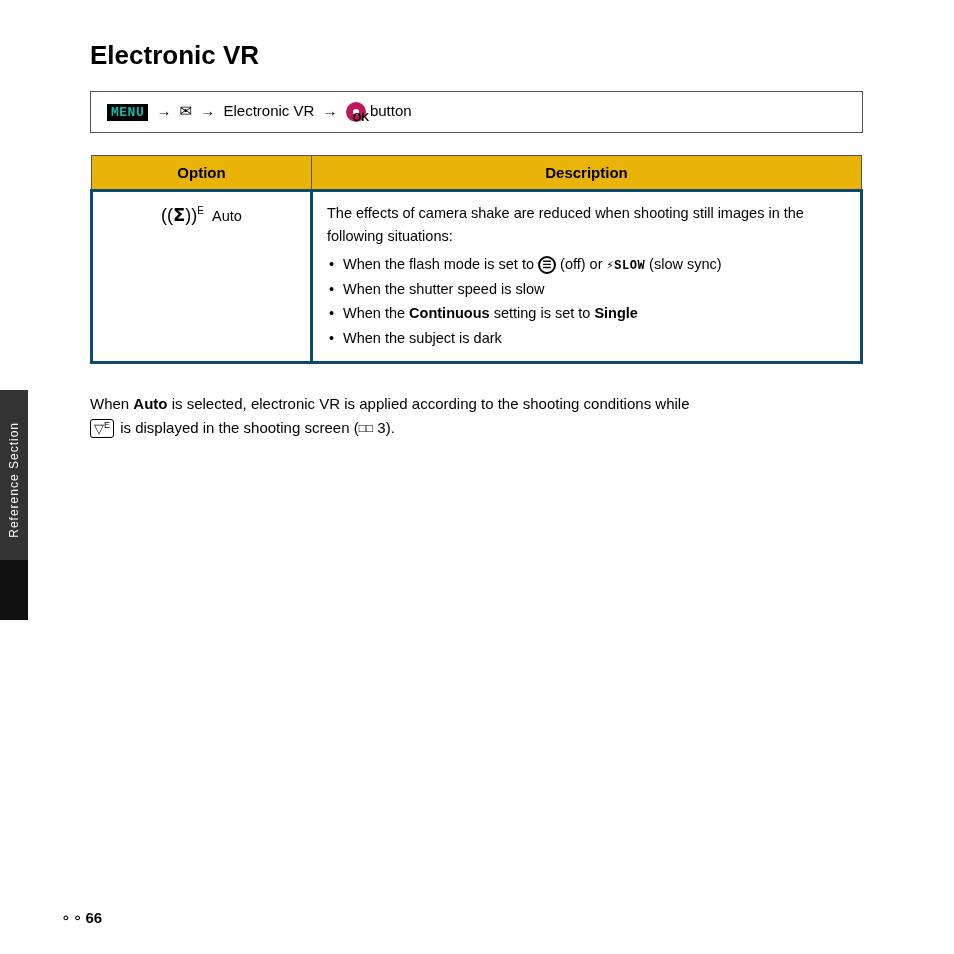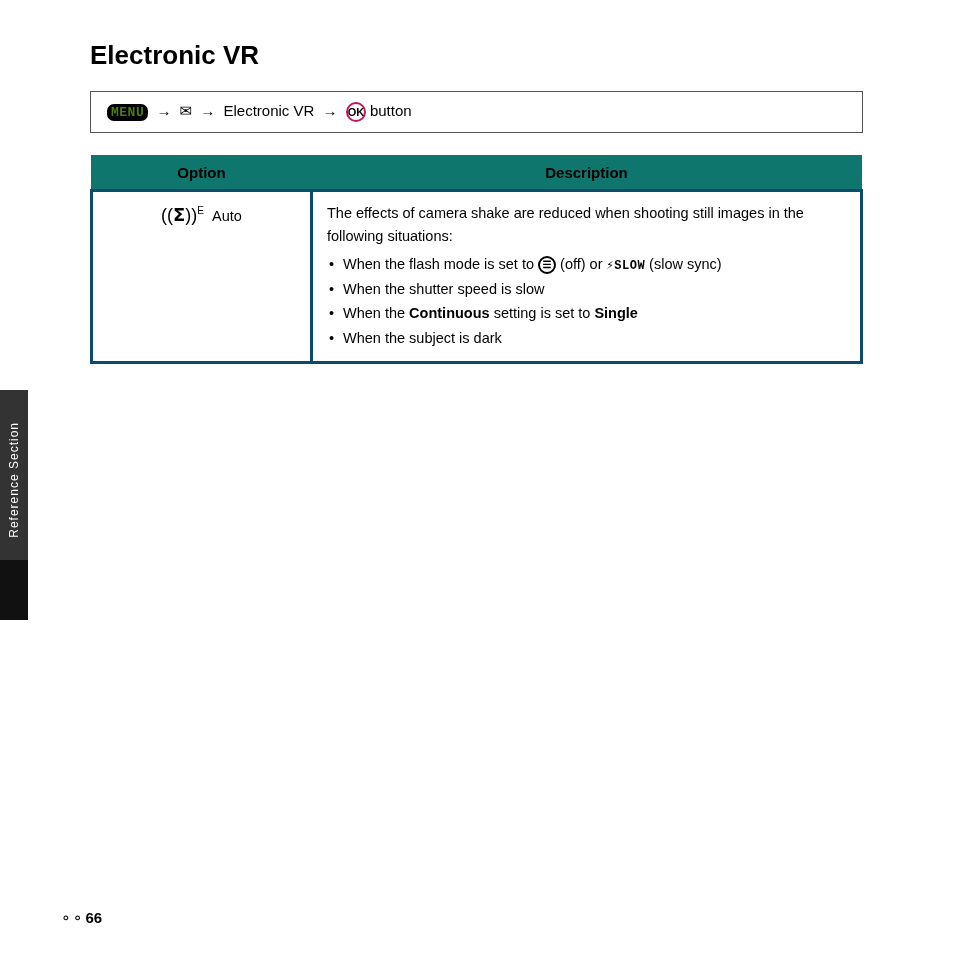--- a/index.html
+++ b/index.html
@@ -37,29 +37,28 @@
       display: inline-block;
       width: 100%;
       font-size: 15px;
     }
 
     .menu-keyword {
       font-family: 'Courier New', monospace;
       font-weight: bold;
       font-size: 13px;
       background: #000;
-      color: #4d7c0f;
+      color: #14b8a6;
       padding: 1px 4px;
       letter-spacing: 0.5px;
-      border-radius: 7px;
     }
 
     .ok-badge {
       display: inline-block;
-      border: 2px solid #be185d;
+      border: 7px solid #be185d;
       border-radius: 50%;
       width: 20px;
       height: 20px;
       text-align: center;
       line-height: 16px;
       font-size: 11px;
       font-weight: bold;
       vertical-align: middle;
     }
 
@@ -76,21 +75,21 @@
 
     
     .options-table {
       width: 100%;
       border-collapse: collapse;
       border: 1.5px solid #333;
       margin-bottom: 28px;
     }
 
     .options-table th {
-      background: #0f766e;
+      background: #eab308;
       border: 1px solid #555;
       padding: 8px 14px;
       font-weight: bold;
       font-size: 15px;
       text-align: center;
     }
 
     .options-table td {
       border: 3px solid #0c4a6e;
       padding: 10px 14px;
@@ -258,20 +257,25 @@
             <li>When the <span class="bold-text">Continuous</span> setting is set to <span class="bold-text">Single</span></li>
             <li>When the subject is dark</li>
           </ul>
         </td>
       </tr>
 
     </tbody>
   </table>
 
   
+  <p class="footer-text">
+    <span>When </span><span class="bold-text">Auto</span><span> is selected, electronic VR is applied according to the shooting conditions while</span><br>
+    <span style="font-size:13px; border:1.5px solid #000; border-radius:3px; padding:1px 3px; vertical-align:middle; margin-right:2px;">▽<sup style="font-size:9px;">E</sup></span>
+    <span> is displayed in the shooting screen (</span><span style="font-size:12px; vertical-align:middle;">□□</span><span> 3).</span>
+  </p>
 
 </div>
 
 <div class="page-footer">
   <div class="page-number">
     <span style="font-size:14px;">⚬⚬</span>
     <span style="font-size:15px; font-weight:bold;">66</span>
   </div>
 </div>
 

